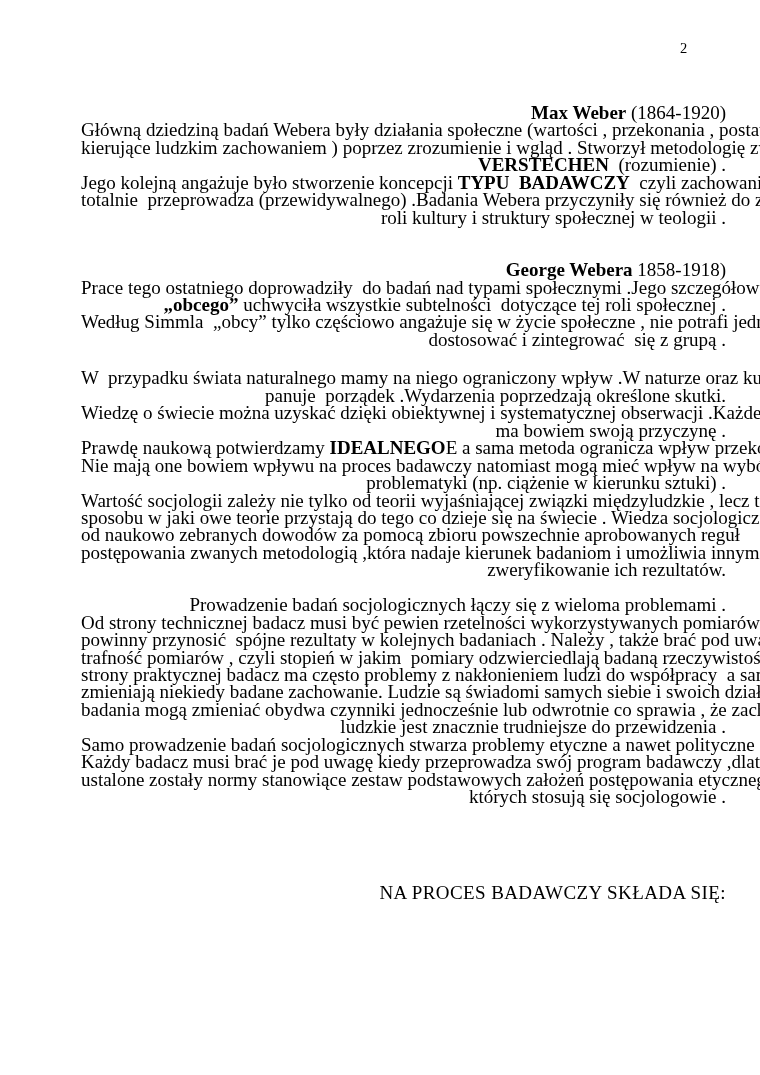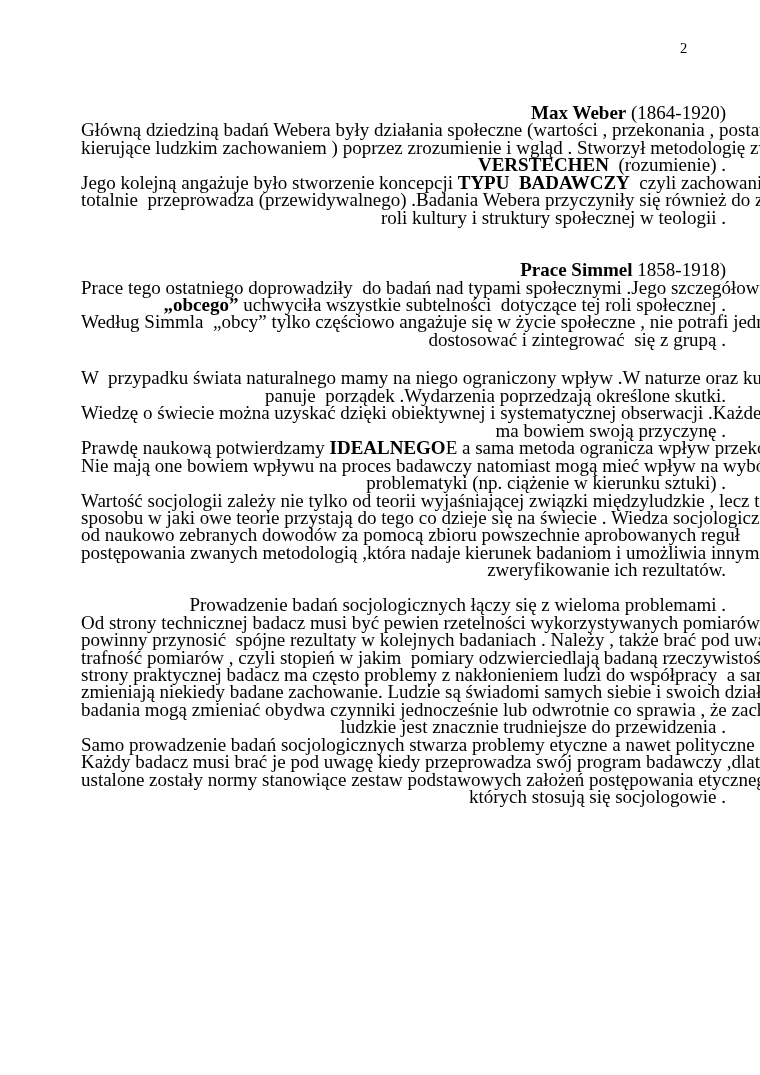--- a/index.html
+++ b/index.html
@@ -60,21 +60,21 @@
 <div class="page">
   <div class="page-number">2</div>
   <div class="content" id="content">
       <div class="block paragraph" style="margin-top: 0px;"><b>Max Weber</b><span> (1864-1920)
 Główną dziedziną badań Webera były działania społeczne (wartości , przekonania , postawy
 kierujące ludzkim zachowaniem ) poprzez zrozumienie i wgląd . Stworzył metodologię zwaną
 </span><b>VERSTECHEN</b><span>  (rozumienie) .
 Jego kolejną angażuje było stworzenie koncepcji </span><b>TYPU  BADAWCZY</b><span>  czyli zachowania
 totalnie  przeprowadza (przewidywalnego) .Badania Webera przyczyniły się również do zrozumienia
 roli kultury i struktury społecznej w teologii .</span></div>
-      <div class="block paragraph" style="margin-top: 34.9px;"><b>Prace Simmel</b><span> 1858-1918)
+      <div class="block paragraph" style="margin-top: 34.9px;"><b>George Webera</b><span> 1858-1918)
 Prace tego ostatniego doprowadziły  do badań nad typami społecznymi .Jego szczegółowa analiza
 </span><b>„obcego”</b><span> uchwyciła wszystkie subtelności  dotyczące tej roli społecznej .
 Według Simmla  „obcy” tylko częściowo angażuje się w życie społeczne , nie potrafi jednak
 dostosować i zintegrować  się z grupą .</span></div>
       <div class="block paragraph" style="margin-top: 21px;"><span>W  przypadku świata naturalnego mamy na niego ograniczony wpływ .W naturze oraz kulturze
 panuje  porządek .Wydarzenia poprzedzają określone skutki.
 Wiedzę o świecie można uzyskać dzięki obiektywnej i systematycznej obserwacji .Każde zjawisko
 ma bowiem swoją przyczynę .
 Prawdę naukową potwierdzamy </span><b>IDEALNEGO</b><span>E a sama metoda ogranicza wpływ przekonań.
 Nie mają one bowiem wpływu na proces badawczy natomiast mogą mieć wpływ na wybór
@@ -89,14 +89,15 @@
 powinny przynosić  spójne rezultaty w kolejnych badaniach . Należy , także brać pod uwagę
 trafność pomiarów , czyli stopień w jakim  pomiary odzwierciedlają badaną rzeczywistość .Od
 strony praktycznej badacz ma często problemy z nakłonieniem ludzi do współpracy  a same badania
 zmieniają niekiedy badane zachowanie. Ludzie są świadomi samych siebie i swoich działań :
 badania mogą zmieniać obydwa czynniki jednocześnie lub odwrotnie co sprawia , że zachowanie
 ludzkie jest znacznie trudniejsze do przewidzenia .
 Samo prowadzenie badań socjologicznych stwarza problemy etyczne a nawet polityczne .
 Każdy badacz musi brać je pod uwagę kiedy przeprowadza swój program badawczy ,dlatego
 ustalone zostały normy stanowiące zestaw podstawowych założeń postępowania etycznego do
 których stosują się socjologowie .</span></div>
+      <div class="block caps_line" style="margin-top: 78.525px;"><span> NA PROCES BADAWCZY SKŁADA SIĘ:</span></div>
     </div>
 </div>
 
 </body></html>

